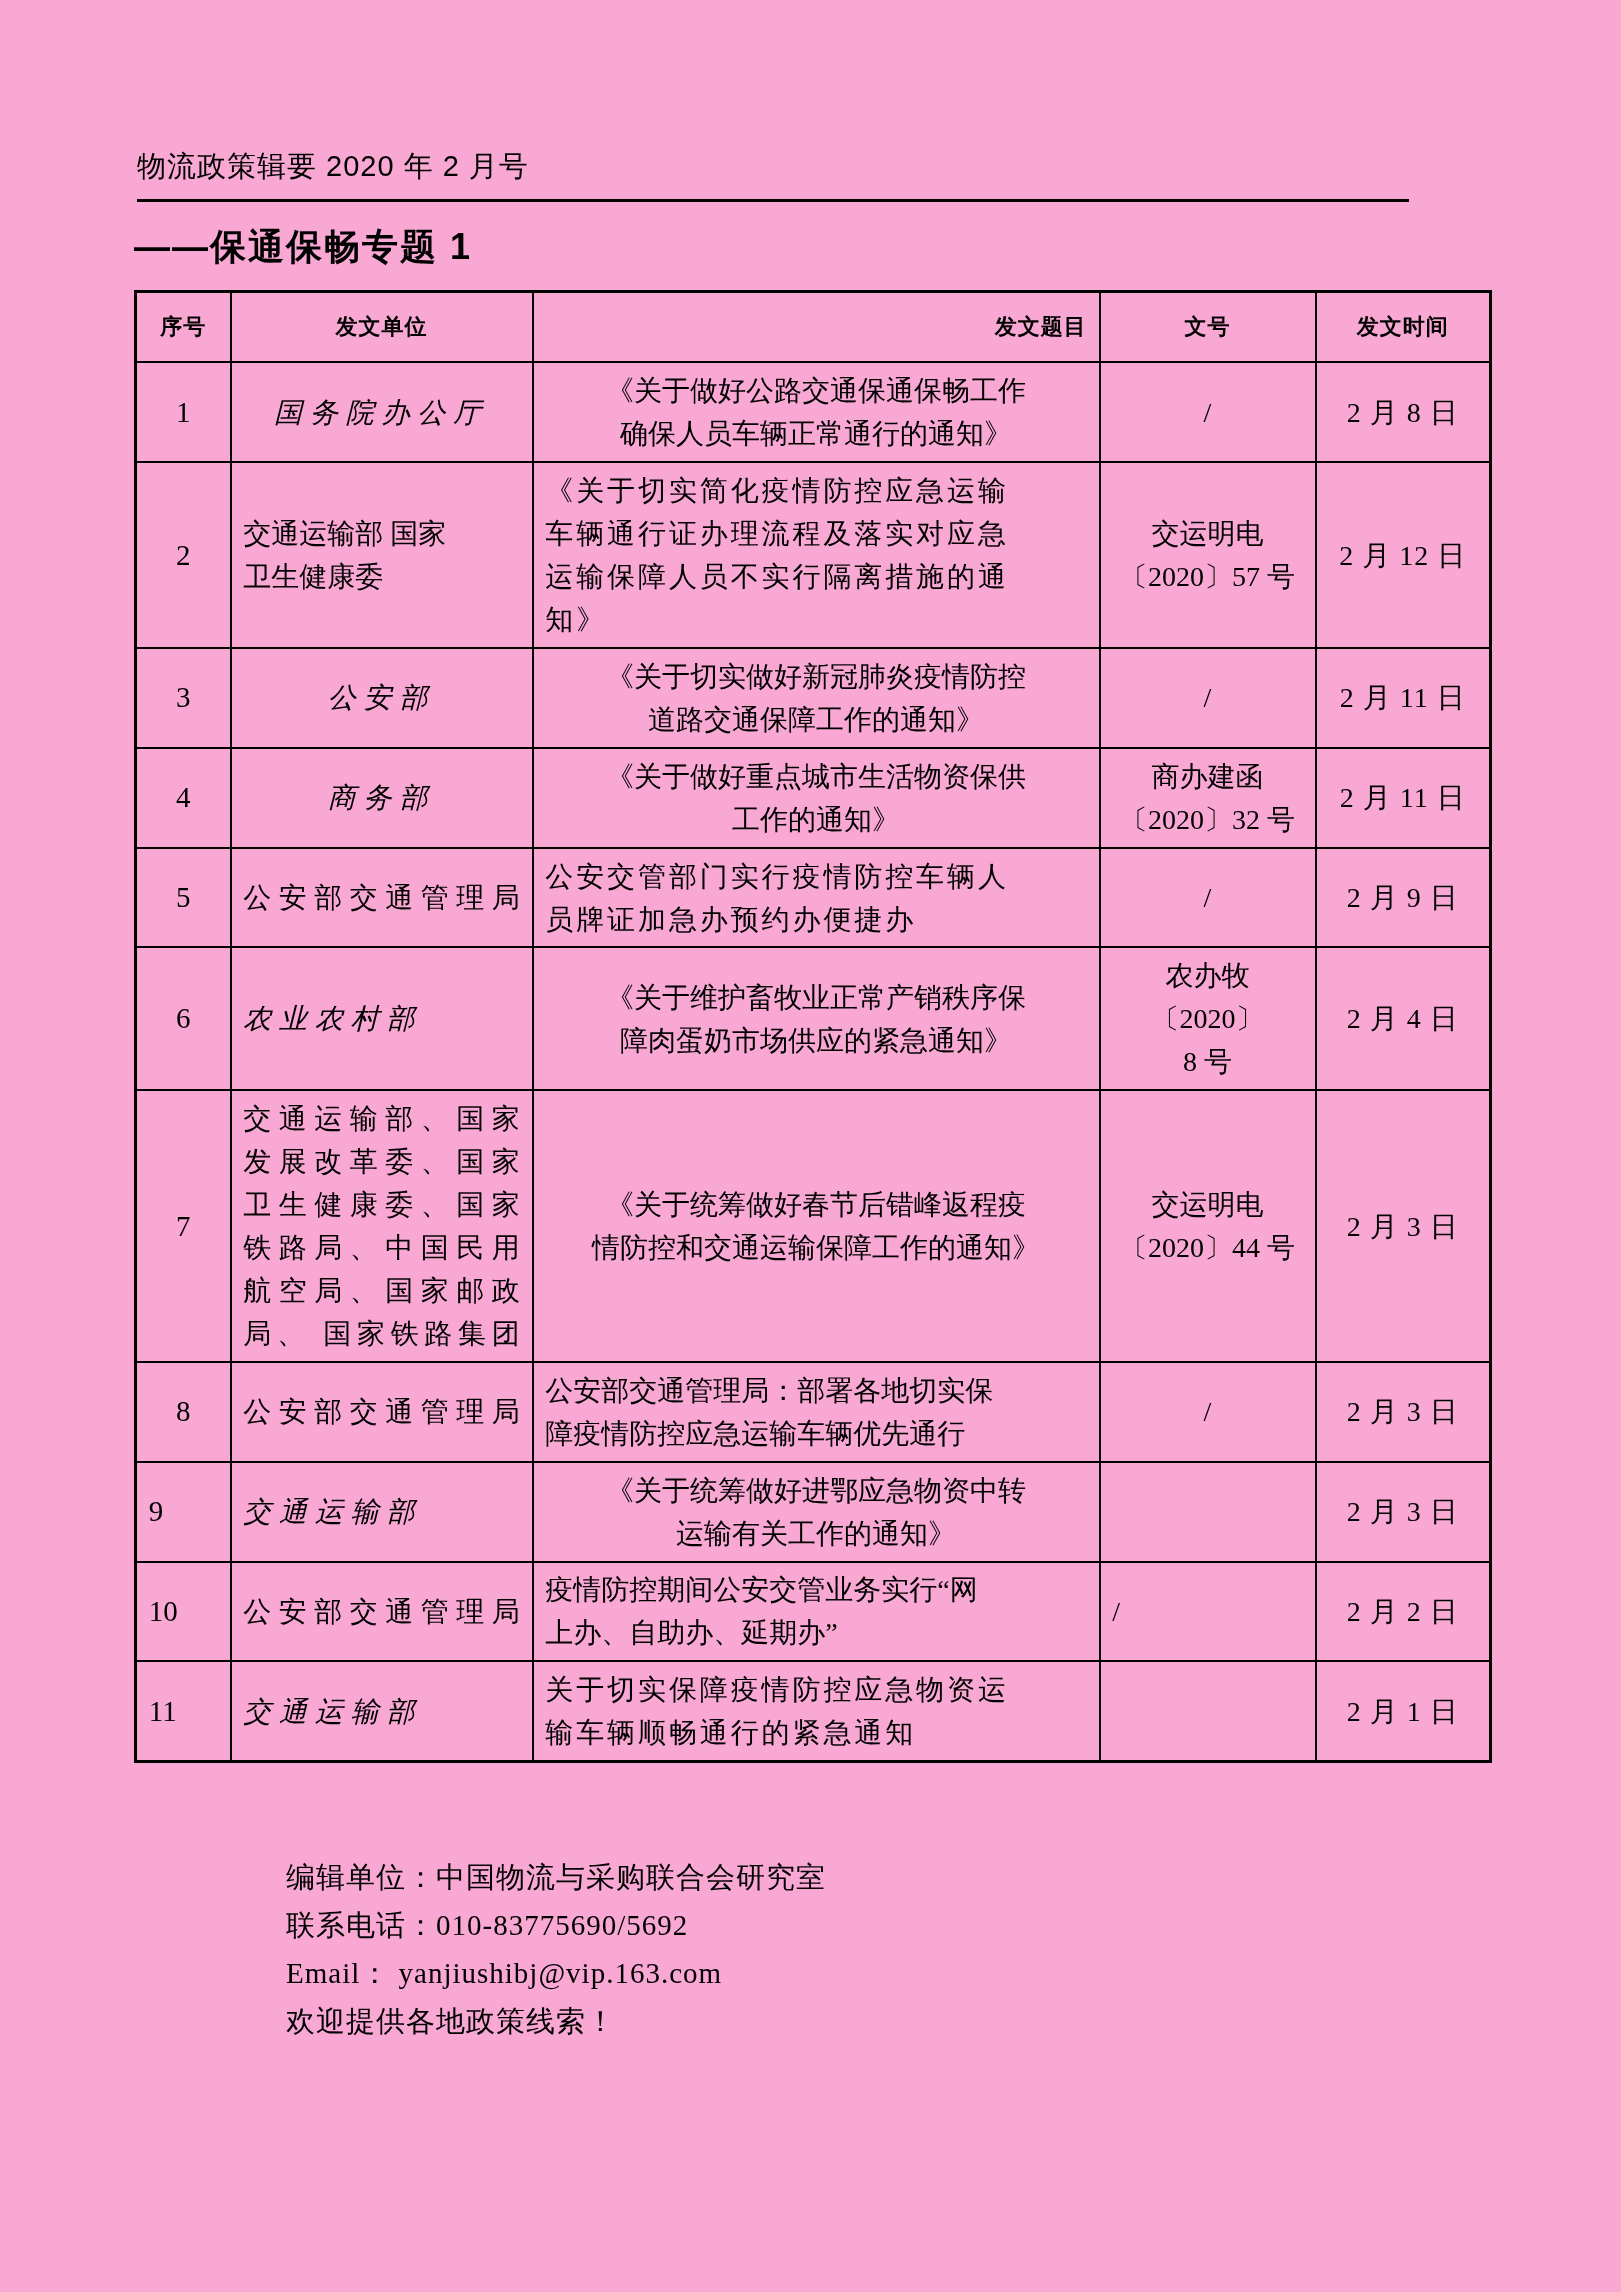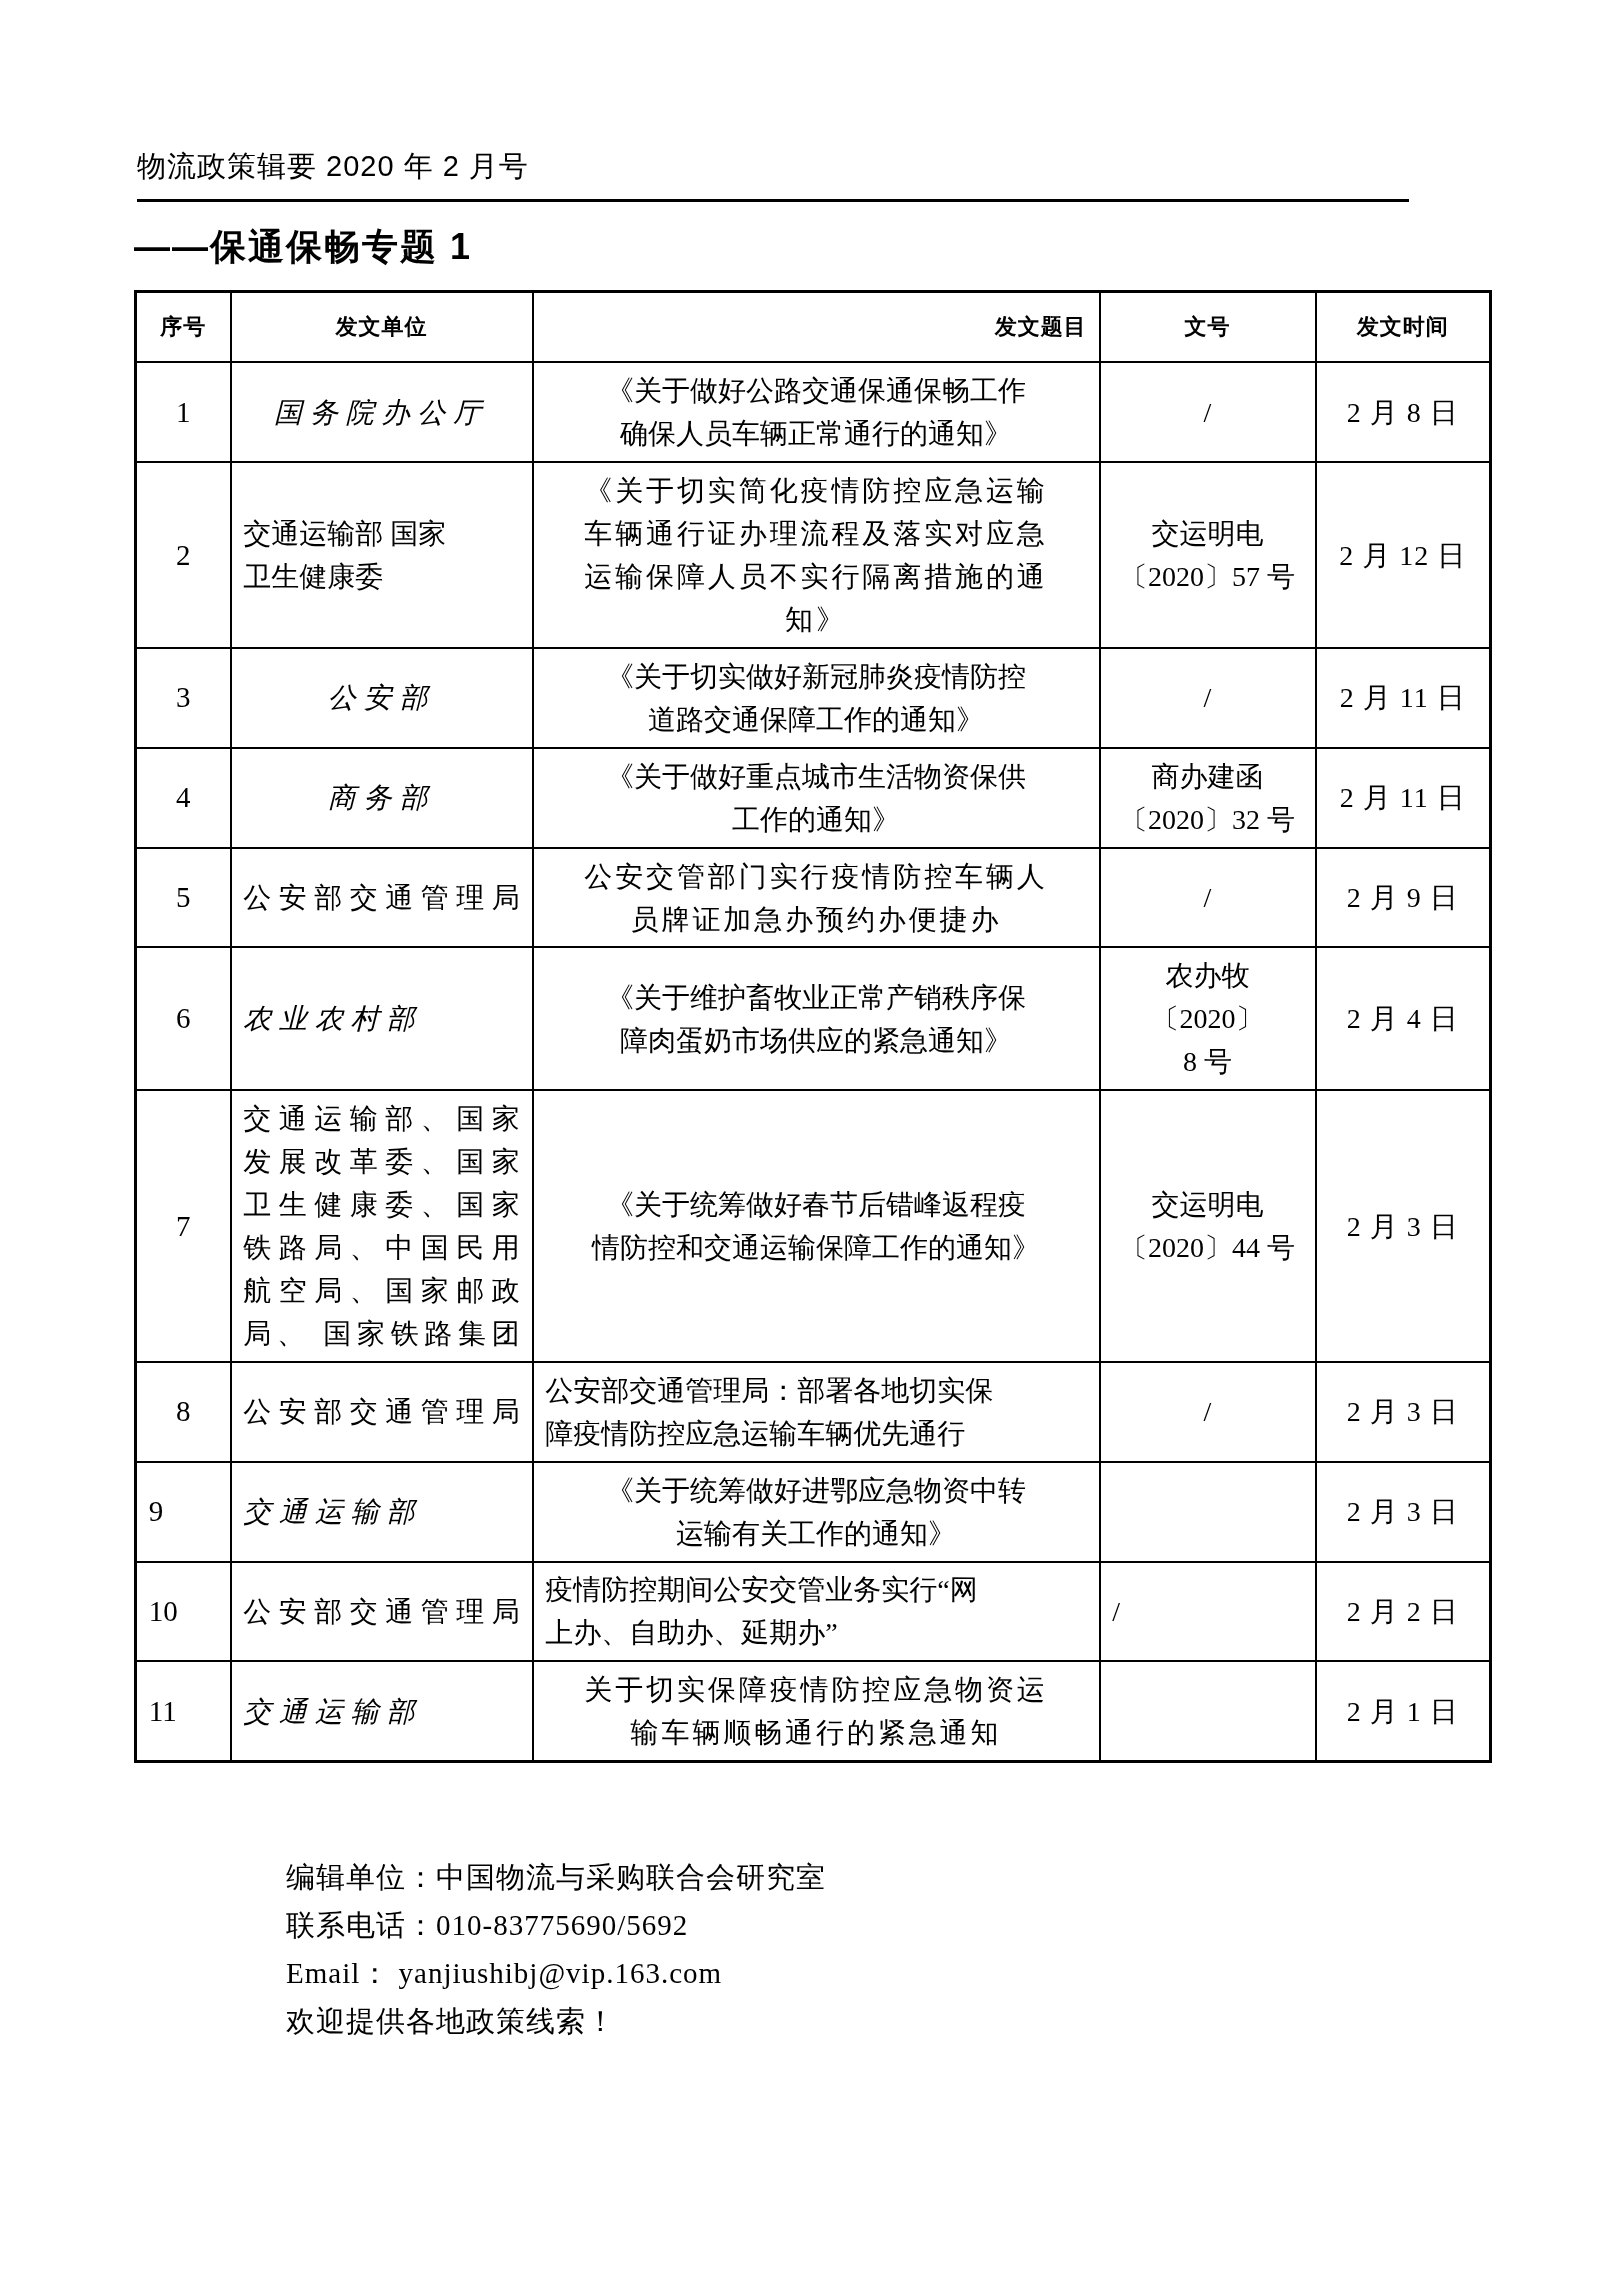--- a/index.html
+++ b/index.html
@@ -1,19 +1,19 @@
 <!DOCTYPE html>
 <html><head>
 <meta charset="utf-8">
 <style>
   html,body{margin:0;padding:0;background:#e8e8e8;}
   .page{
     position:relative;
     width:1621px;height:2293px;
-    background:#ffffff;
+    background:#f9a8d4;
     color:#000;
     font-family:"Liberation Serif","DejaVu Serif",serif;
     overflow:hidden;
   }
   
   .running-header{
     margin:147px 0 0 137px;
     width:1272px;
     font-family:"Liberation Sans","DejaVu Sans",sans-serif;
     font-size:29px;
@@ -61,21 +61,21 @@
   }
   th.th-left{text-align:right;padding-left:15.7px;border-radius:21px;}
   td{
     font-size:28px;
     line-height:43px;
   }
   .c{text-align:center;}
   .l{text-align:left;}
   .pre{white-space:pre-line;}
   .ls8{letter-spacing:7.8px;font-style:italic;}
-  .ls3{letter-spacing:2.9px;text-align:center;}
+  .ls3{letter-spacing:2.9px;}
   .spread{text-align:justify;text-align-last:justify;}
   .num{font-size:29px;}
   .lnum{text-align:left;padding-left:13.7px;}
   .date{white-space:nowrap;letter-spacing:1px;font-size:28px;}
   
   tr.h-hdr{height:71px;}
   tr.h-r1{height:90px;}
   tr.h-r2{height:169px;}
   tr.h-r3{height:88px;}
   tr.h-r4{height:90px;}

